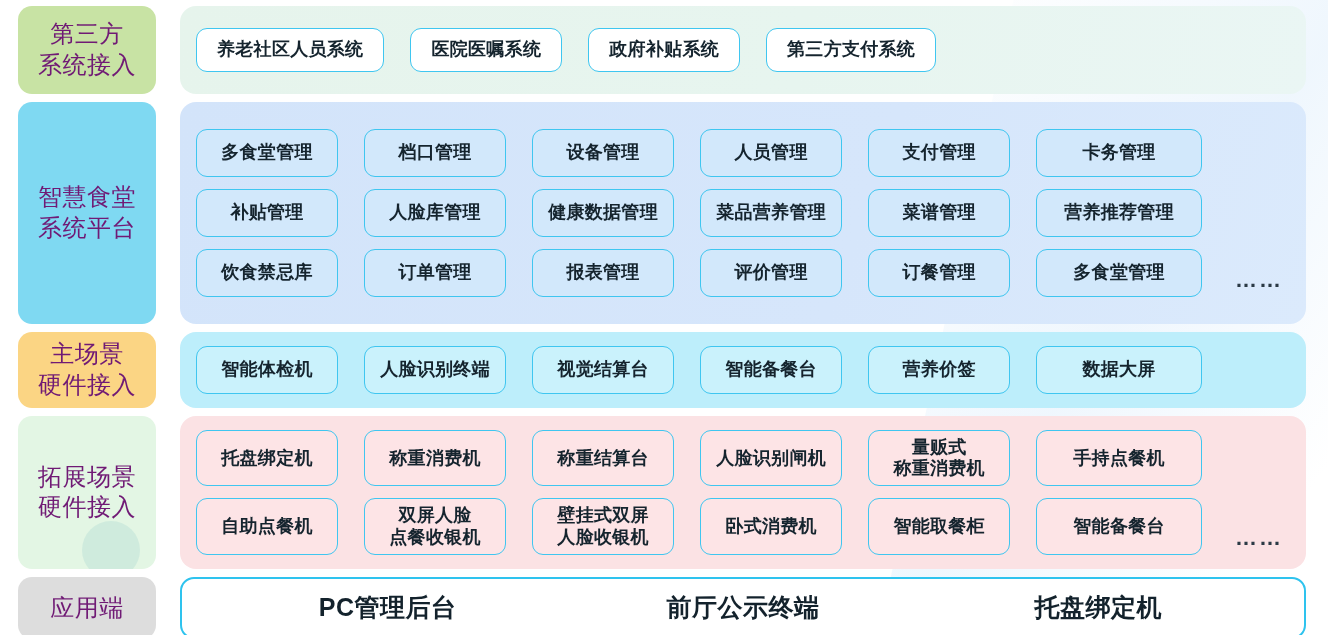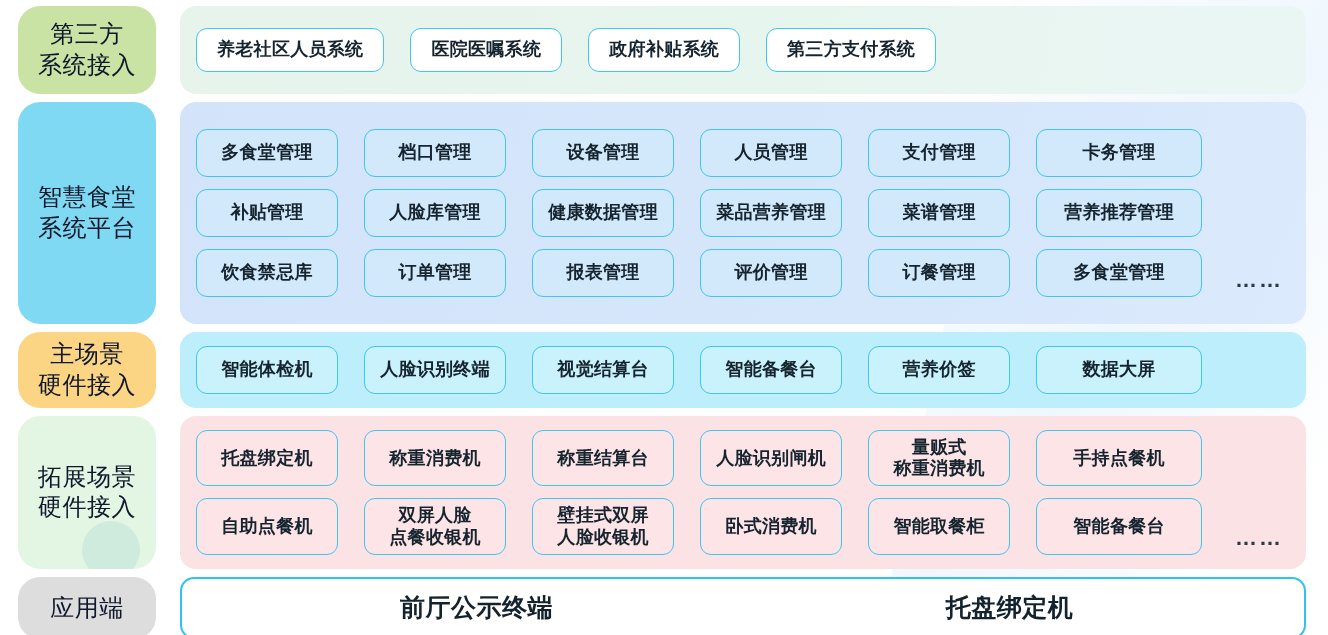--- a/index.html
+++ b/index.html
@@ -44,28 +44,28 @@
   .band {
     display: flex;
     align-items: stretch;
     gap: 24px;
   }
 
   
   .label-chip {
     width: 138px;
     flex: 0 0 138px;
-    border-radius: 22px;
+    border-radius: 14px;
     display: flex;
     align-items: center;
     justify-content: center;
     text-align: center;
     font-size: 24px;
     line-height: 1.28;
-    color: #0f172a;
+    color: #701a75;
     letter-spacing: 0.5px;
     position: relative;
     overflow: hidden;
   }
   .label-chip .lbl-txt { white-space: pre-line; position: relative; z-index: 2; }
 
   .chip-third  { background: #c8e3a4; }
   .chip-plat   { background: #7fd9f2; }
   .chip-main   { background: #fbd584; }
   .chip-expand { background: #e3f6e4; }
@@ -280,19 +280,20 @@
 
     </div>
   </div>
 
   <div class="band band-app">
     <div class="label-chip chip-app">
       <span class="lbl-txt">应用端</span>
     </div>
     <div class="panel panel-app">
       <div class="app-items">
+        <div class="app-item">PC管理后台</div>
         <div class="app-item">前厅公示终端</div>
         <div class="app-item">托盘绑定机</div>
       </div>
     </div>
   </div>
 
 </div>
 
 </body></html>

